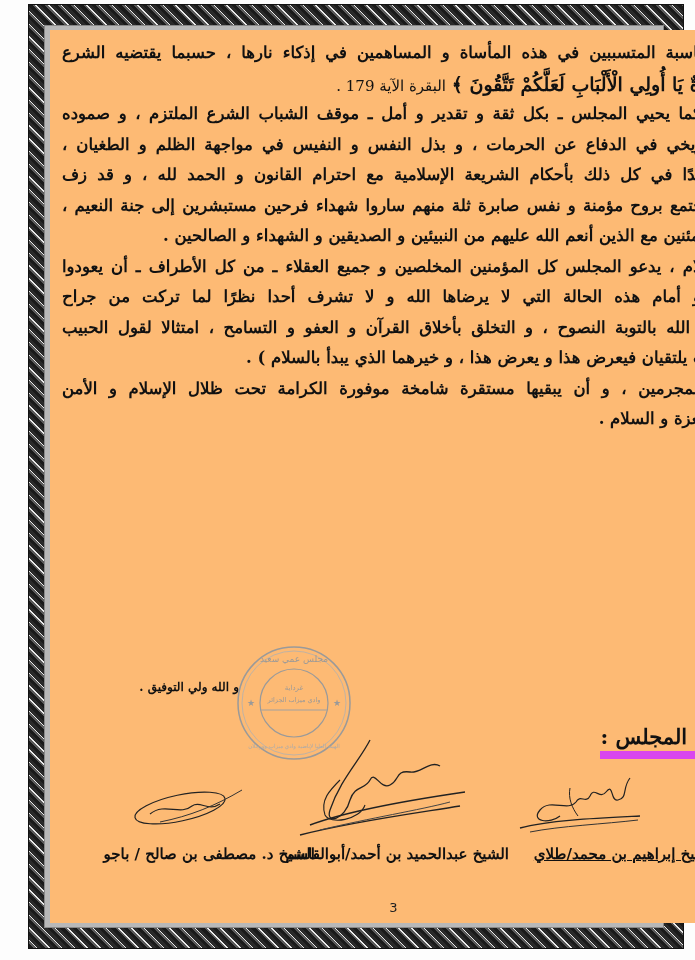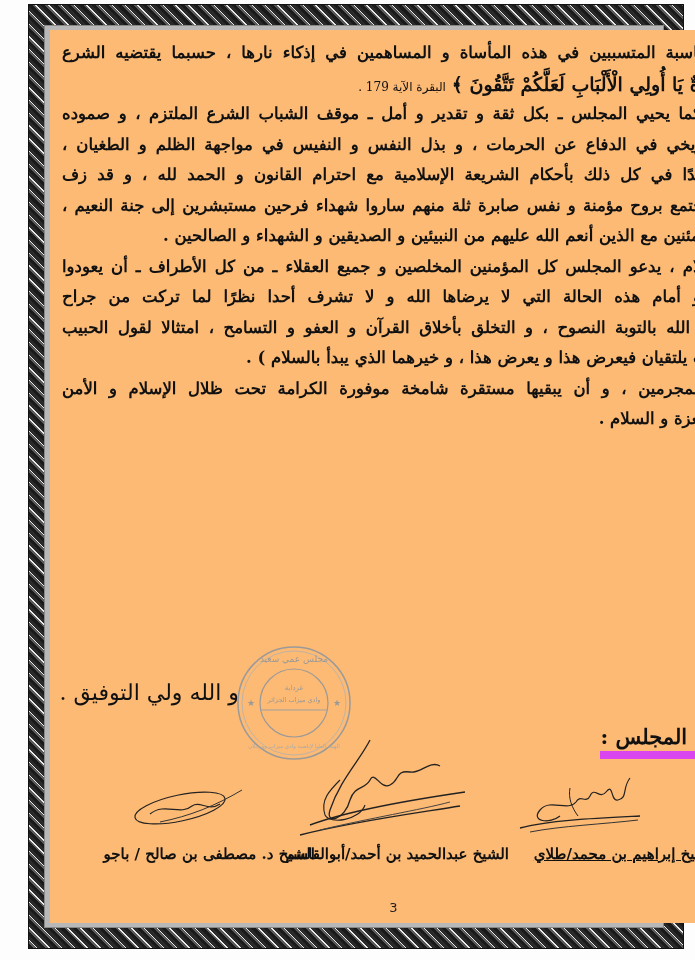--- a/index.html
+++ b/index.html
@@ -31,25 +31,25 @@
     direction:rtl; text-align:justify;
     font-size:16.5px; line-height:30.5px; color:#111; font-weight:bold;
   }
   .line {
     display:block; height:30.5px; white-space:nowrap; overflow:visible;
     text-align:justify; text-align-last:justify;
   }
   .line.last { text-align-last:right; }
   .line.indent { padding-right:22px; }
   .quran { font-size:19px; }
-  .ref { font-size:12px; font-weight:normal;margin-top:32px; }
+  .ref { font-size:15px; font-weight:normal;margin-top:32px; }
 
   .closing {
     position:absolute; right:498px; top:650px; direction:rtl;
-    font-size:22px; font-weight:normal; color:#111; white-space:nowrap;
+    font-size:12px; font-weight:bold; color:#111; white-space:nowrap;
   }
   .council {
     position:absolute; right:14px; top:694px; direction:rtl;
     font-size:21px; font-weight:bold; color:#111;
     border-bottom:8px solid #d946ef; padding-bottom:2px;
   }
   .stamp { position:absolute; left:185px; top:614px; }
   .sig { position:absolute; }
   .names {
     position:absolute; left:12px; right:12px; top:815px; height:30px;

